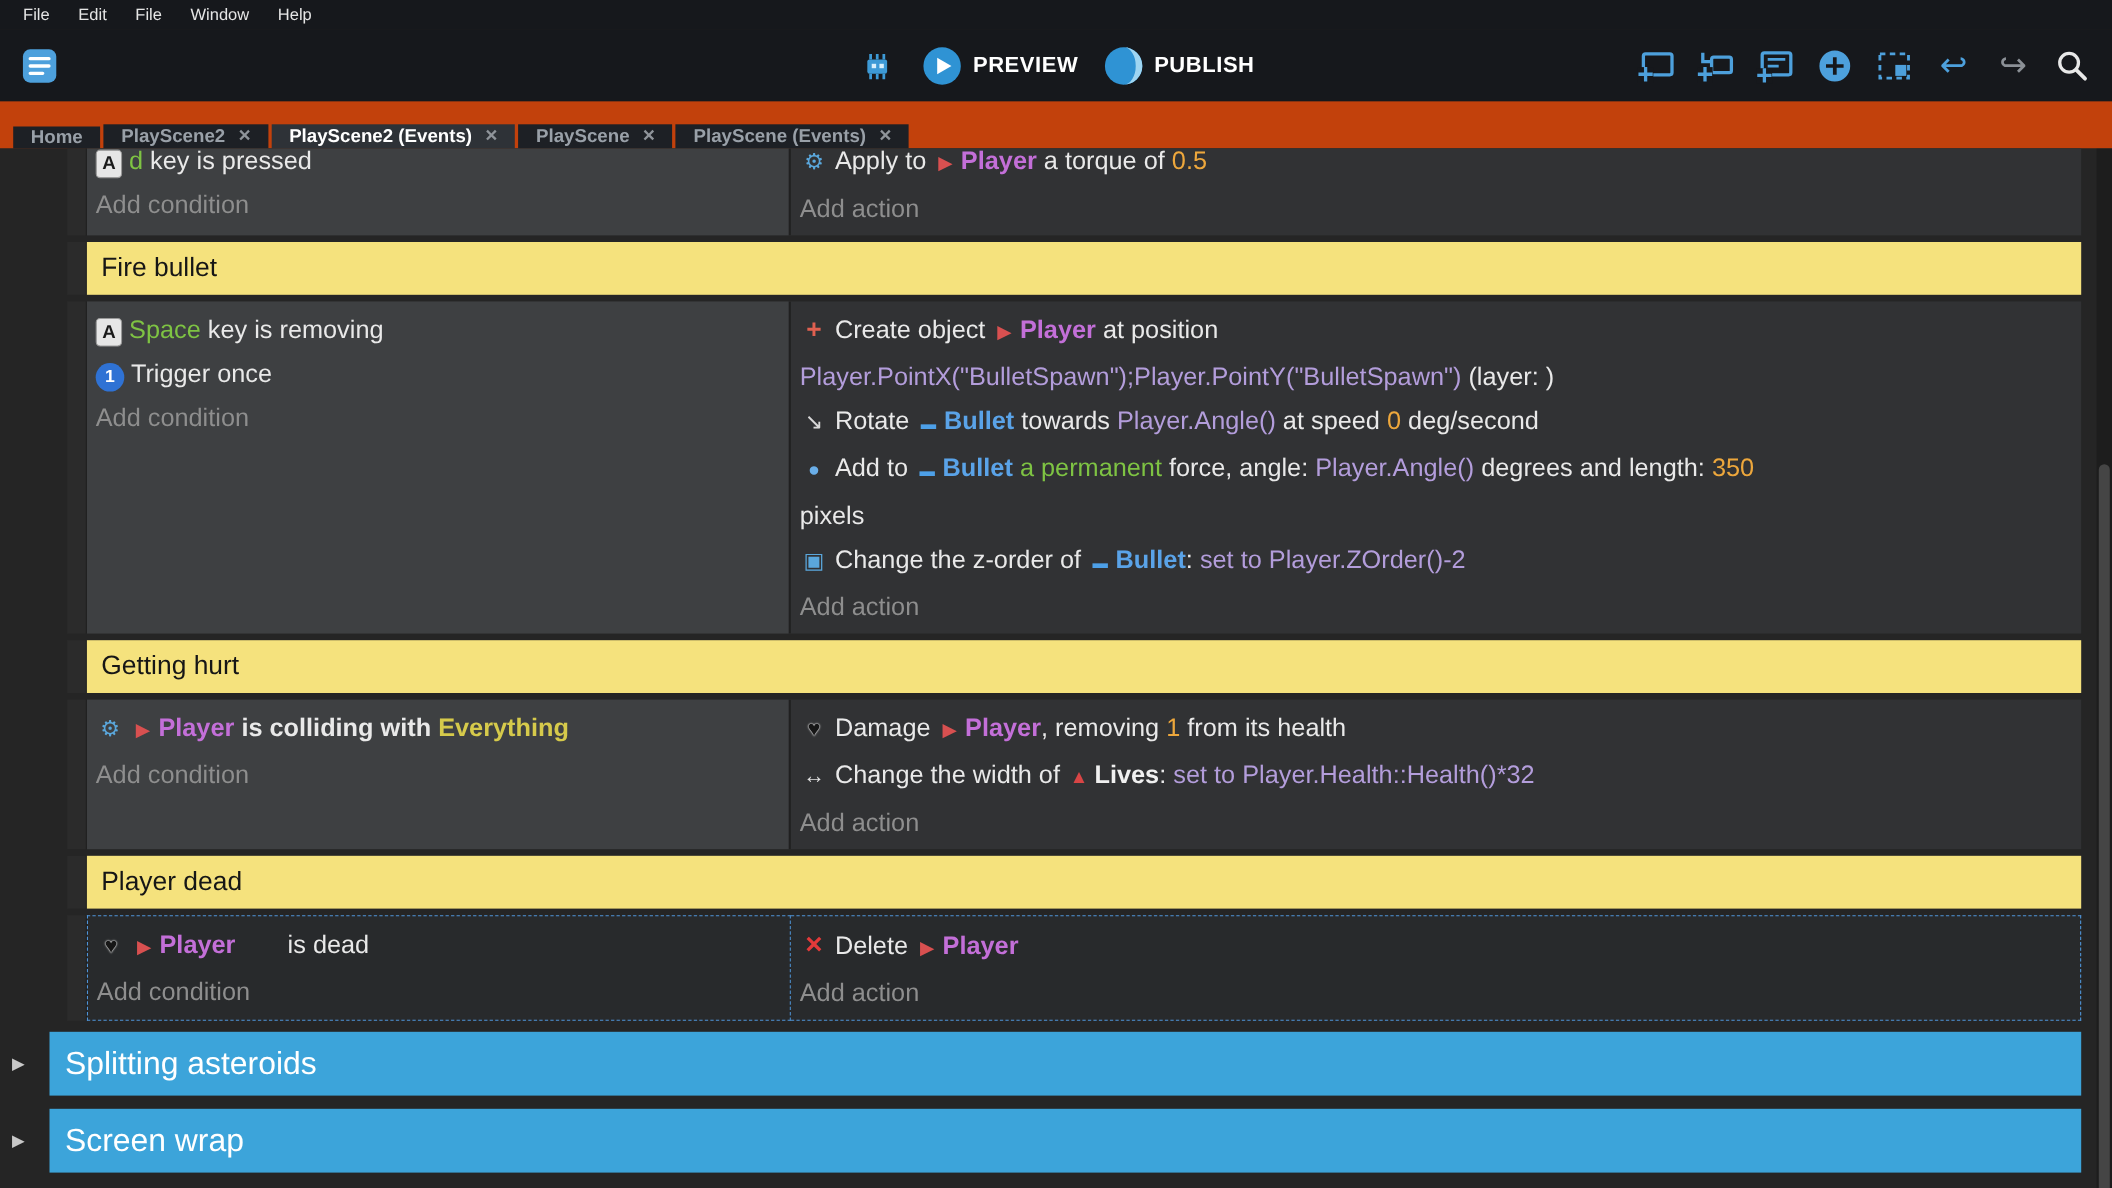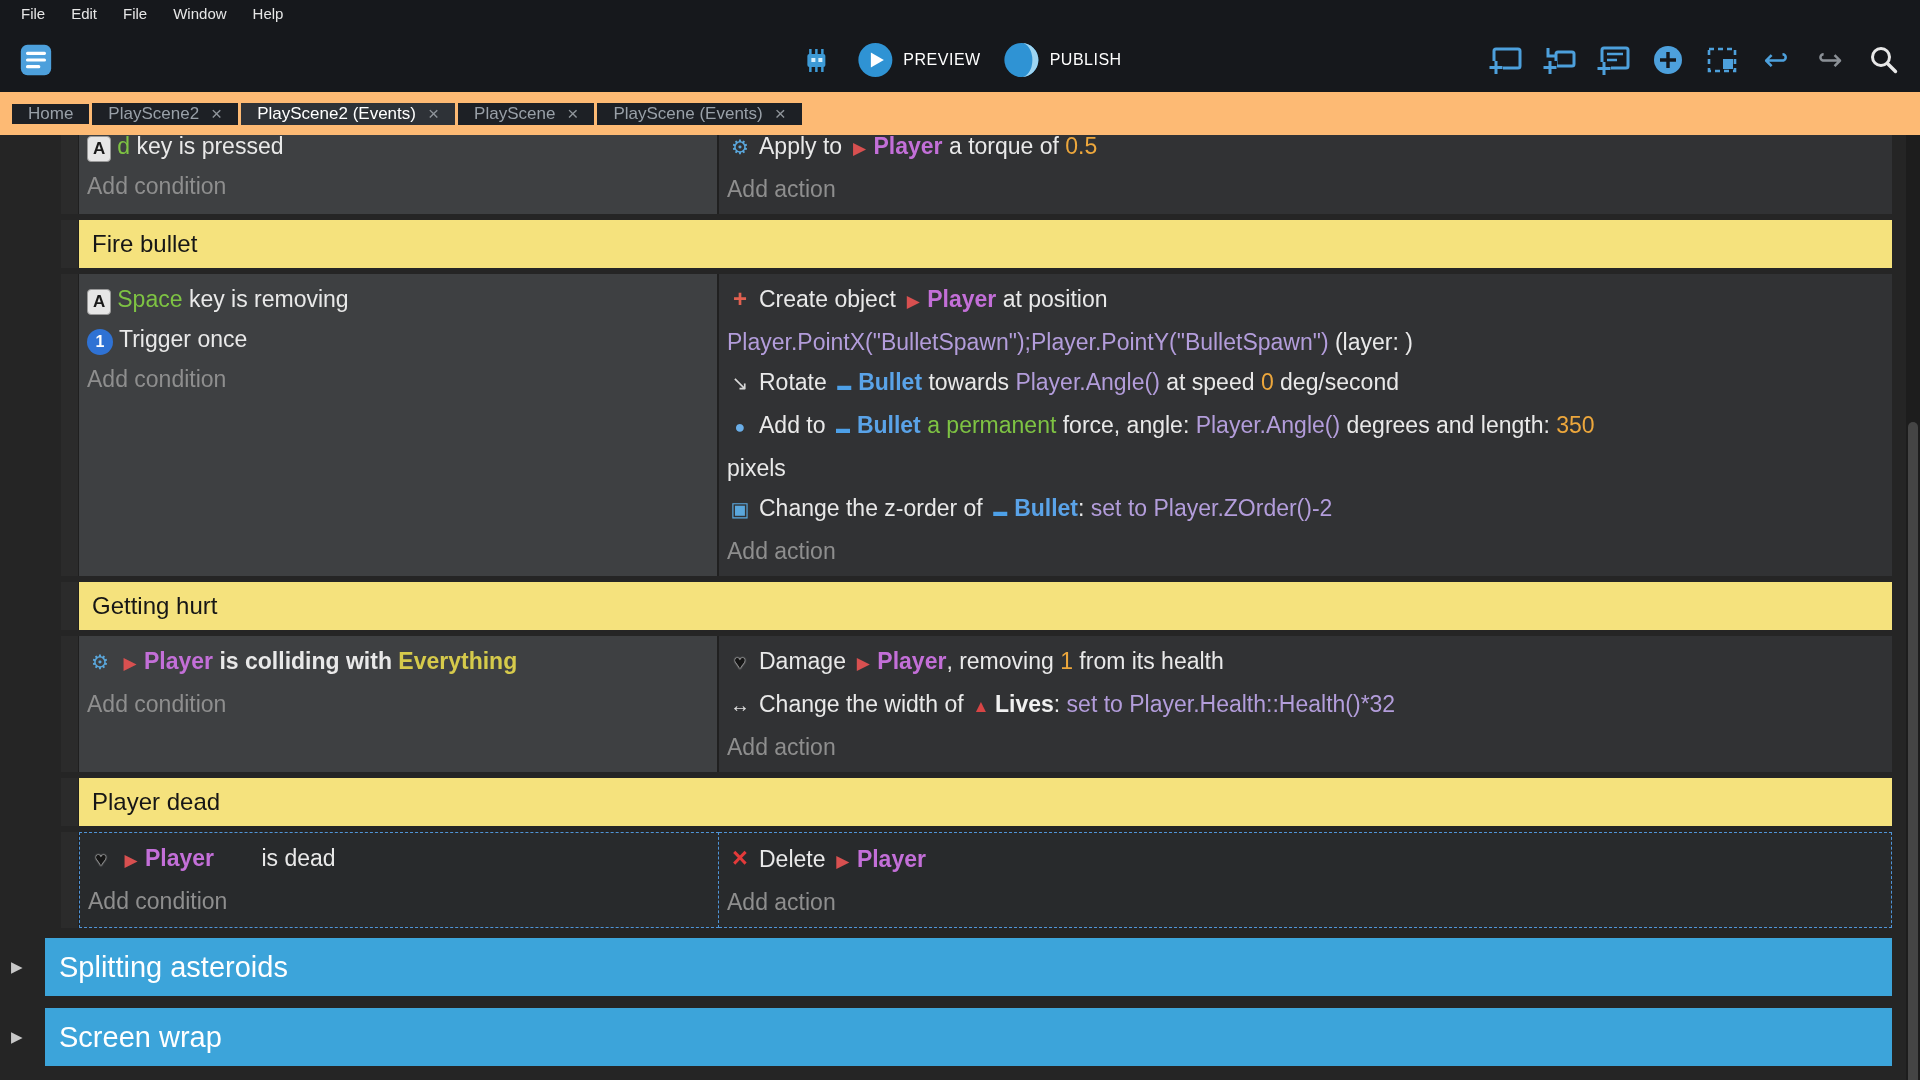--- a/index.html
+++ b/index.html
@@ -6,28 +6,28 @@
   html,body { width:1920px; height:1080px; overflow:hidden; }
   body { background:#252525; font-family:"Liberation Sans", sans-serif; color:#e8e8e8; }
 
   
   .menubar { height:27px; background:#16181c; display:flex; align-items:center; padding-left:8px; }
   .menu-item { padding:0 13px; font-size:15px; color:#e6e6e6; line-height:27px; cursor:default; }
 
   .toolbar { height:65px; background:#16181c; display:flex; align-items:center; position:relative; padding:0 18px; }
   .toolbar-center { position:absolute; left:50%; transform:translateX(-50%); display:flex; align-items:center; gap:22px; }
   .tb-btn { display:flex; align-items:center; gap:9px; cursor:pointer; }
-  .tb-label { font-size:16px; letter-spacing:.5px; color:#fff; }
+  .tb-label { font-size:20px; letter-spacing:.5px; color:#fff;font-weight:bold; }
   .tb-right { margin-left:auto; display:flex; align-items:center; gap:18px; }
   .tbi { width:36px; height:36px; display:flex; align-items:center; justify-content:center; cursor:pointer; }
   .tbi-char { font-size:30px; line-height:36px; }
   .undo-ch { color:#4da0dc; }
   .redo-ch { color:#8b9096; }
 
-  .tabbar { height:43px; background:#fdba74; display:flex; align-items:center; padding-left:12px; }
+  .tabbar { height:43px; background:#c2410c; display:flex; align-items:flex-end; padding-left:12px;font-weight:bold; }
   .tab { display:flex; align-items:center; padding:0 16px; margin-right:3px; background:#1d2025; color:#99a0a8; font-size:17px; cursor:pointer; white-space:nowrap; }
   .tab.active { background:#2e3237; color:#ffffff; }
   .tab-close { margin-left:12px; font-size:19px; color:#8f949a; }
 
   
   .sheet { position:relative; height:1008px; background:#252525; overflow:hidden; }
   .rows { margin:-14px 28px 0 61px; }
   .row-wrap { margin-bottom:6px; }
 
   .event-row { display:flex; align-items:stretch; }

